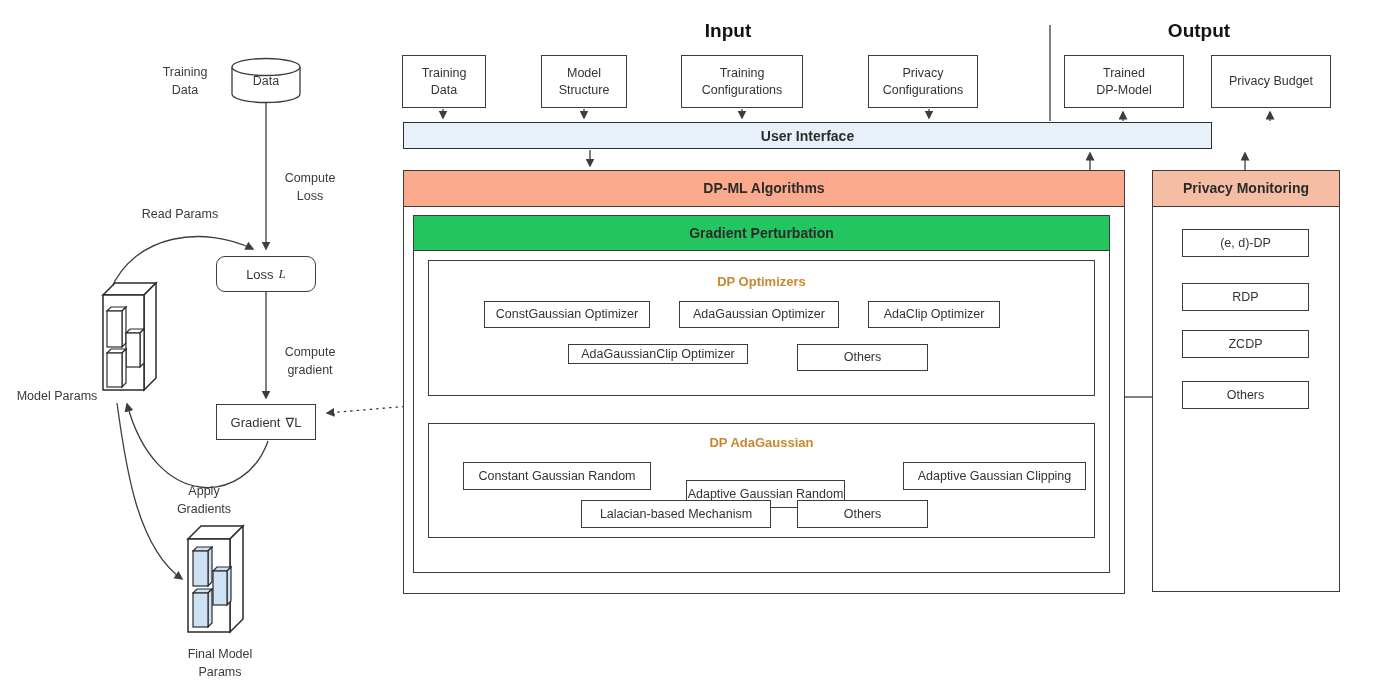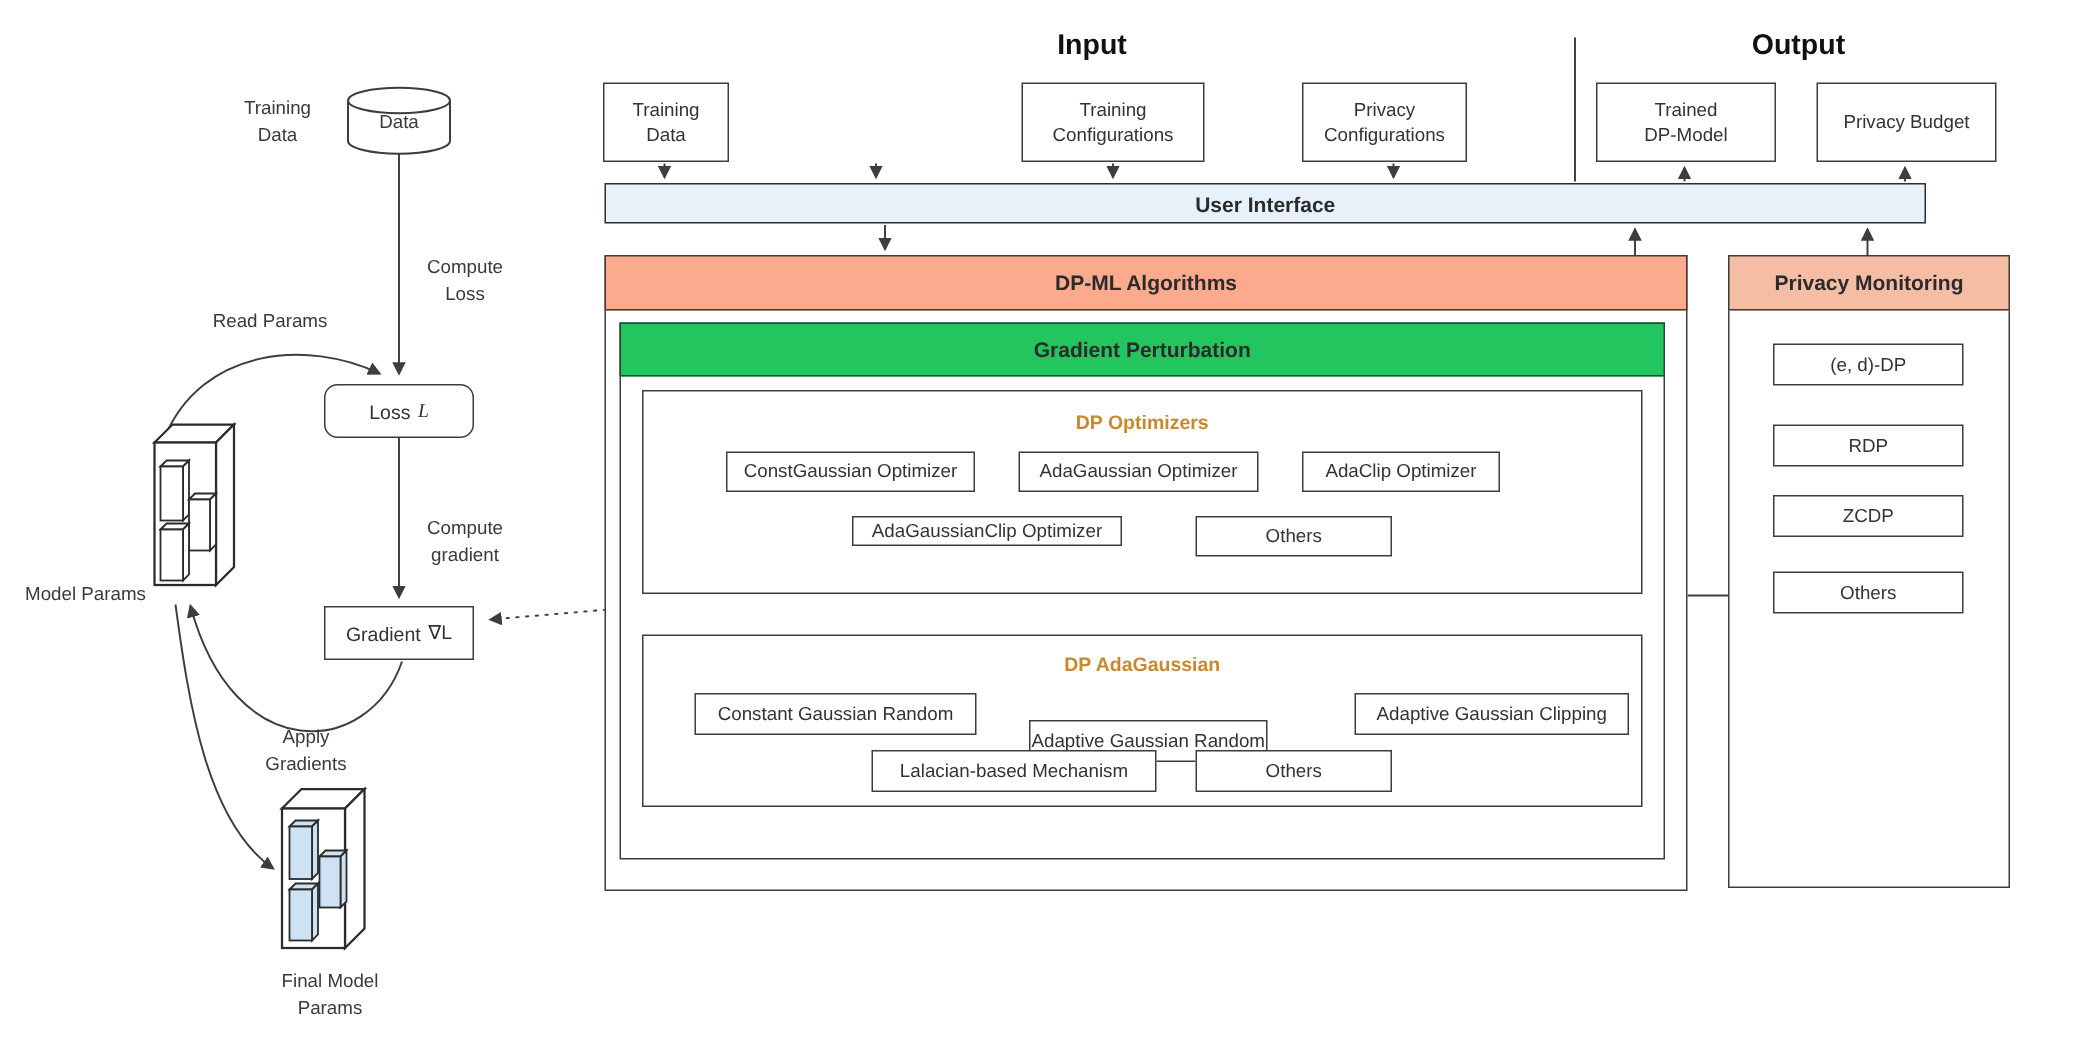--- a/index.html
+++ b/index.html
@@ -137,30 +137,32 @@
 Gradients</div>
   <div class="abs lbl" style="left:12px;top:388px;width:90px;">Model Params</div>
   <div class="abs lbl" style="left:178px;top:646px;width:84px;">Final Model
 Params</div>
 
   <div class="abs big-title" style="left:688px;top:20px;width:80px;">Input</div>
   <div class="abs big-title" style="left:1159px;top:20px;width:80px;">Output</div>
 
   <div class="abs box" style="left:402px;top:55px;width:84px;height:53px;">Training
 Data</div>
+  <div class="abs box" style="left:541px;top:55px;width:86px;height:53px;">Model
+Structure</div>
   <div class="abs box" style="left:681px;top:55px;width:122px;height:53px;">Training
 Configurations</div>
   <div class="abs box" style="left:868px;top:55px;width:110px;height:53px;">Privacy
 Configurations</div>
 
   <div class="abs box" style="left:1064px;top:55px;width:120px;height:53px;">Trained
 DP-Model</div>
   <div class="abs box" style="left:1211px;top:55px;width:120px;height:53px;">Privacy Budget</div>
 
-  <div class="abs bar" style="left:403px;top:122px;width:881px;height:27px;">User Interface</div>
+  <div class="abs bar" style="left:403px;top:122px;width:809px;height:27px;">User Interface</div>
 
   <div class="abs container" style="left:403px;top:170px;width:722px;height:424px;">
     <div class="hdr hdr-dpml">DP-ML Algorithms</div>
   </div>
 
   <div class="abs container" style="left:413px;top:215px;width:697px;height:358px;">
     <div class="hdr hdr-gp">Gradient Perturbation</div>
   </div>
 
   <div class="abs container" style="left:428px;top:260px;width:667px;height:136px;border-width:1.2px;">

